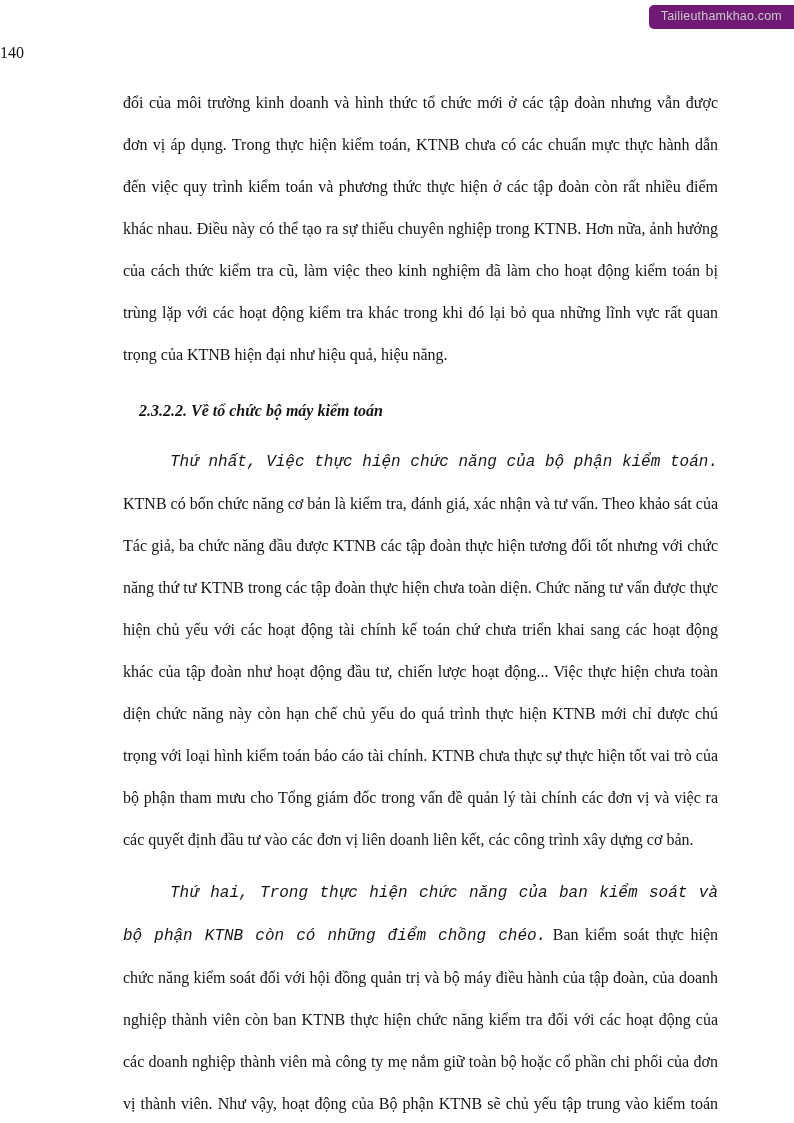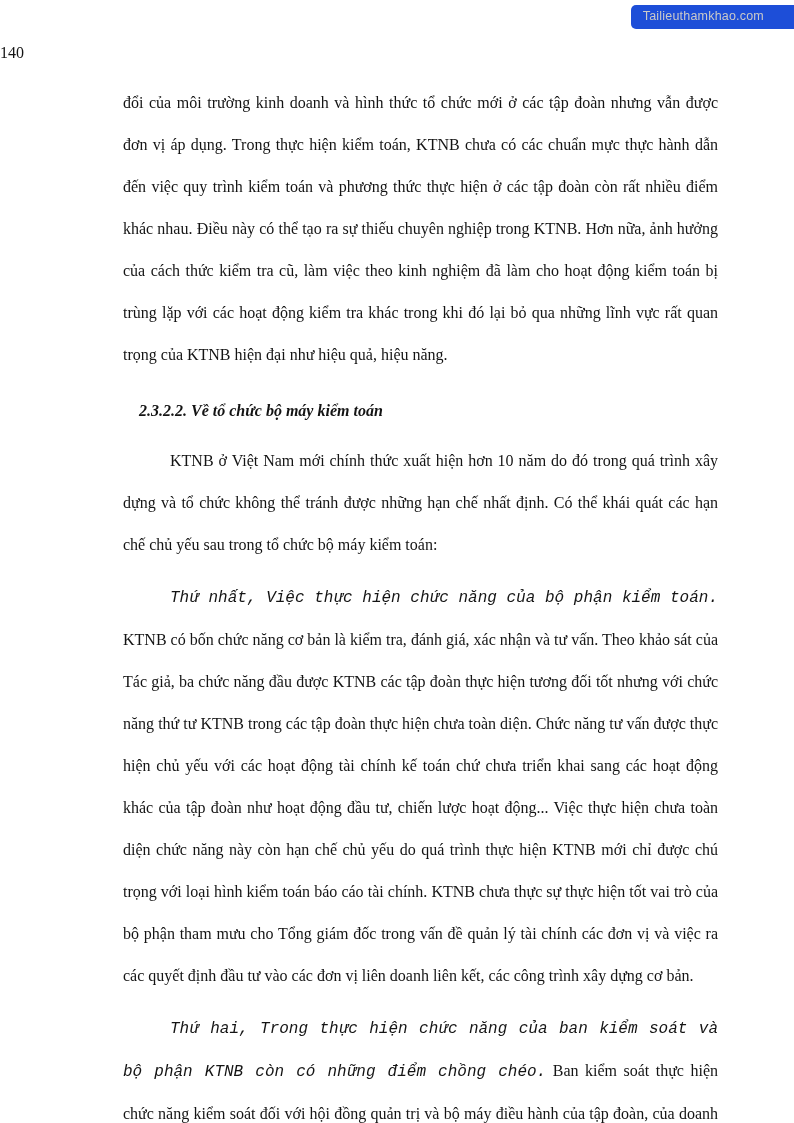--- a/index.html
+++ b/index.html
@@ -14,26 +14,26 @@
     background: #ffffff;
     font-family: "Liberation Serif", serif;
     color: #141414;
     overflow: hidden;
     box-sizing: border-box;
   }
   .watermark {
     position: absolute;
     top: 5px;
     right: 0;
-    background: #1d4ed8;
+    background: #701a75;
     color: #c9c9c9;
     font-family: "Liberation Sans", sans-serif;
     font-size: 12.5px;
     line-height: 15px;
-    padding: 4px 30px 5px 12px;
+    padding: 4px 12px 5px 12px;
     border-radius: 5px 0 0 5px;
     letter-spacing: 0.2px;
   }
   .page-number {
     position: absolute;
     top: 44px;
     left: 0;
     width: 100%;
     text-align: left;
     font-size: 16px;
@@ -78,21 +78,20 @@
   </div>
 
   <div class="page-number">140</div>
 
   <div class="content">
 
     <p class="para no-indent">đổi của môi trường kinh doanh và hình thức tổ chức mới ở các tập đoàn nhưng vẫn được đơn vị áp dụng. Trong thực hiện kiểm toán, KTNB chưa có các chuẩn mực thực hành dẫn đến việc quy trình kiểm toán và phương thức thực hiện ở các tập đoàn còn rất nhiều điểm khác nhau. Điều này có thể tạo ra sự thiếu chuyên nghiệp trong KTNB. Hơn nữa, ảnh hưởng của cách thức kiểm tra cũ, làm việc theo kinh nghiệm đã làm cho hoạt động kiểm toán bị trùng lặp với các hoạt động kiểm tra khác trong khi đó lại bỏ qua những lĩnh vực rất quan trọng của KTNB hiện đại như hiệu quả, hiệu năng.</p>
 
     <h3 class="section-heading">2.3.2.2. Về tổ chức bộ máy kiểm toán</h3>
 
-    <p class="para">KTNB ở Việt Nam mới chính thức xuất hiện hơn 10 năm do đó trong quá trình xây dựng và tổ chức không thể tránh được những hạn chế nhất định. Có thể khái quát các hạn chế chủ yếu sau trong tổ chức bộ máy kiểm toán:</p>
 
     <p class="para"><span class="lead-italic">Thứ nhất, Việc thực hiện chức năng của bộ phận kiểm toán.</span><span> KTNB có bốn chức năng cơ bản là kiểm tra, đánh giá, xác nhận và tư vấn. Theo khảo sát của Tác giả, ba chức năng đầu được KTNB các tập đoàn thực hiện tương đối tốt nhưng với chức năng thứ tư KTNB trong các tập đoàn thực hiện chưa toàn diện. Chức năng tư vấn được thực hiện chủ yếu với các hoạt động tài chính kế toán chứ chưa triển khai sang các hoạt động khác của tập đoàn như hoạt động đầu tư, chiến lược hoạt động... Việc thực hiện chưa toàn diện chức năng này còn hạn chế chủ yếu do quá trình thực hiện KTNB mới chỉ được chú trọng với loại hình kiểm toán báo cáo tài chính. KTNB chưa thực sự thực hiện tốt vai trò của bộ phận tham mưu cho Tổng giám đốc trong vấn đề quản lý tài chính các đơn vị và việc ra các quyết định đầu tư vào các đơn vị liên doanh liên kết, các công trình xây dựng cơ bản.</span></p>
 
     <p class="para"><span class="lead-italic">Thứ hai, Trong thực hiện chức năng của ban kiểm soát và bộ phận KTNB còn có những điểm chồng chéo.</span><span> Ban kiểm soát thực hiện chức năng kiểm soát đối với hội đồng quản trị và bộ máy điều hành của tập đoàn, của doanh nghiệp thành viên còn ban KTNB thực hiện chức năng kiểm tra đối với các hoạt động của các doanh nghiệp thành viên mà công ty mẹ nắm giữ toàn bộ hoặc cổ phần chi phối của đơn vị thành viên. Như vậy, hoạt động của Bộ phận KTNB sẽ chủ yếu tập trung vào kiểm toán báo cáo tài chính, các tác nghiệp cụ thể còn hoạt động của Ban kiểm soát chủ yếu liên quan đến đánh giá sự hữu hiệu của tổ chức và hoạt động điều hành. Tuy nhiên, trong các tập đoàn hiện nay, ban kiểm soát của một số tập đoàn vẫn thực hiện chức</span></p>
 
   </div>
 
 </div>
 
 </body></html>

